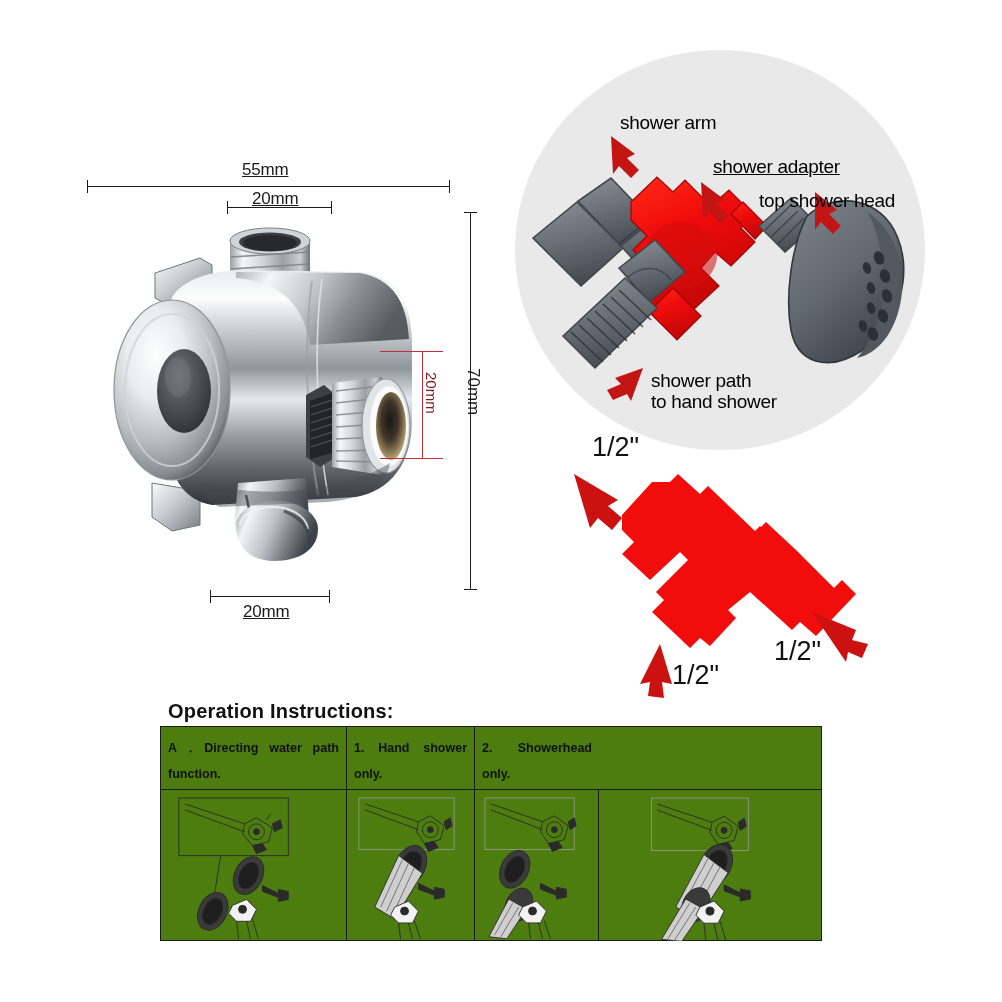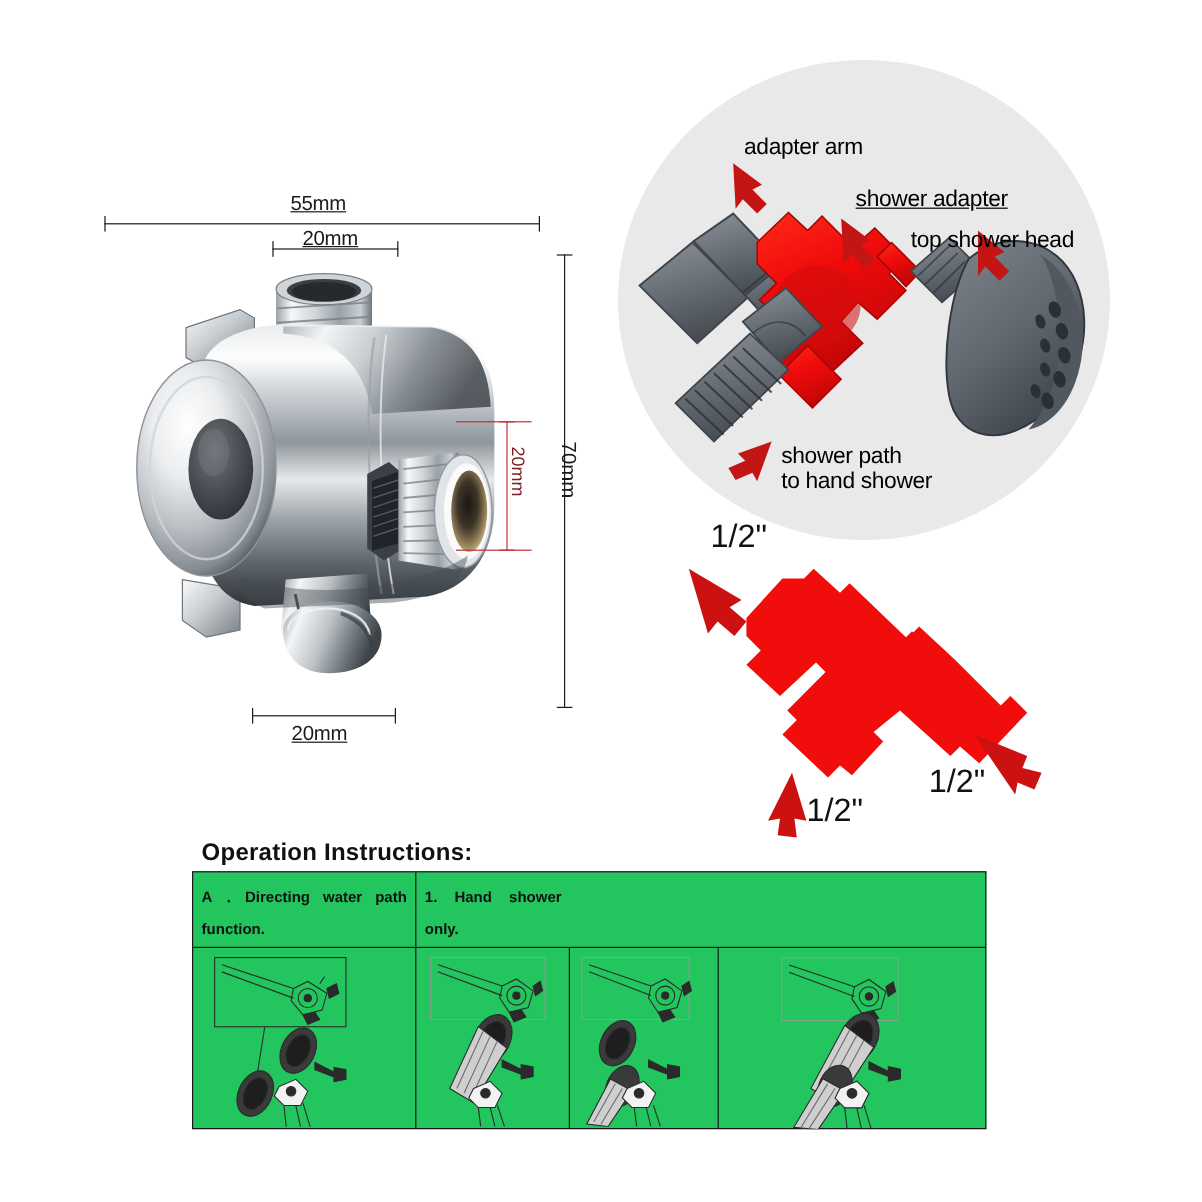--- a/index.html
+++ b/index.html
@@ -116,21 +116,21 @@
   #instructions-table {
     position: absolute;
     left: 160px;
     top: 726px;
     width: 662px;
     height: 215px;
     border: 1.6px solid #1a1a1a;
     box-sizing: border-box;
     display: flex;
     flex-direction: column;
-    background: #22c55e;
+    background: #4d7c0f;
   }
   .tbl-head-row {
     display: flex;
     height: 62px;
     border-bottom: 1.6px solid #1a1a1a;
   }
   .tbl-body-row {
     display: flex;
     flex: 1;
   }
@@ -439,21 +439,21 @@
       </g>
 
       <g fill="#c41515">
         <path d="M96,86 L120,104 L112,108 L124,120 L116,128 L104,116 L98,124 Z"></path>
         <path d="M186,132 L210,150 L202,154 L214,166 L206,174 L194,162 L188,170 Z"></path>
         <path d="M300,142 L322,160 L314,164 L326,176 L318,184 L306,172 L300,180 Z"></path>
         <path d="M128,318 L100,328 L106,334 L92,340 L98,350 L112,344 L116,351 Z"></path>
       </g>
     </svg>
 
-    <div class="callout-label" style="left:105px; top:62px;">adapter arm</div>
+    <div class="callout-label" style="left:105px; top:62px;">shower arm</div>
     <div class="callout-label" style="left:198px; top:106px;text-decoration:underline;">shower adapter</div>
     <div class="callout-label" style="left:244px; top:140px;">top shower head</div>
     <div class="callout-label" style="left:136px; top:320px;">shower path</div>
     <div class="callout-label" style="left:136px; top:341px;">to hand shower</div>
   </div>
 
   <div class="abs" style="left:560px; top:440px; width:330px; height:265px;">
     <svg width="330" height="265" viewBox="0 0 330 265">
       <g>
         <path d="M62,75 L92,42 L110,42 L118,34 L140,54 L148,46 L196,92
@@ -480,20 +480,23 @@
   <div id="instructions-title">Operation Instructions:</div>
 
   <div id="instructions-table">
 
     <div class="tbl-head-row">
       <div class="tbl-cell c1">
         <div class="hdr-text">A．Directing water path function.</div>
       </div>
       <div class="tbl-cell c2">
         <div class="hdr-text">1. Hand shower only.</div>
+      </div>
+      <div class="tbl-cell c3">
+        <div class="hdr-text">2. Showerhead only.</div>
       </div>
     </div>
 
     <div class="tbl-body-row">
 
       <div class="tbl-cell c1">
         <svg class="cell-figure" viewBox="0 0 186 150">
           <g stroke="#2a2a2a" fill="none" stroke-width="0.9">
             <rect x="18" y="8" width="110" height="58"></rect>
             <path d="M24,14 L84,34"></path>

